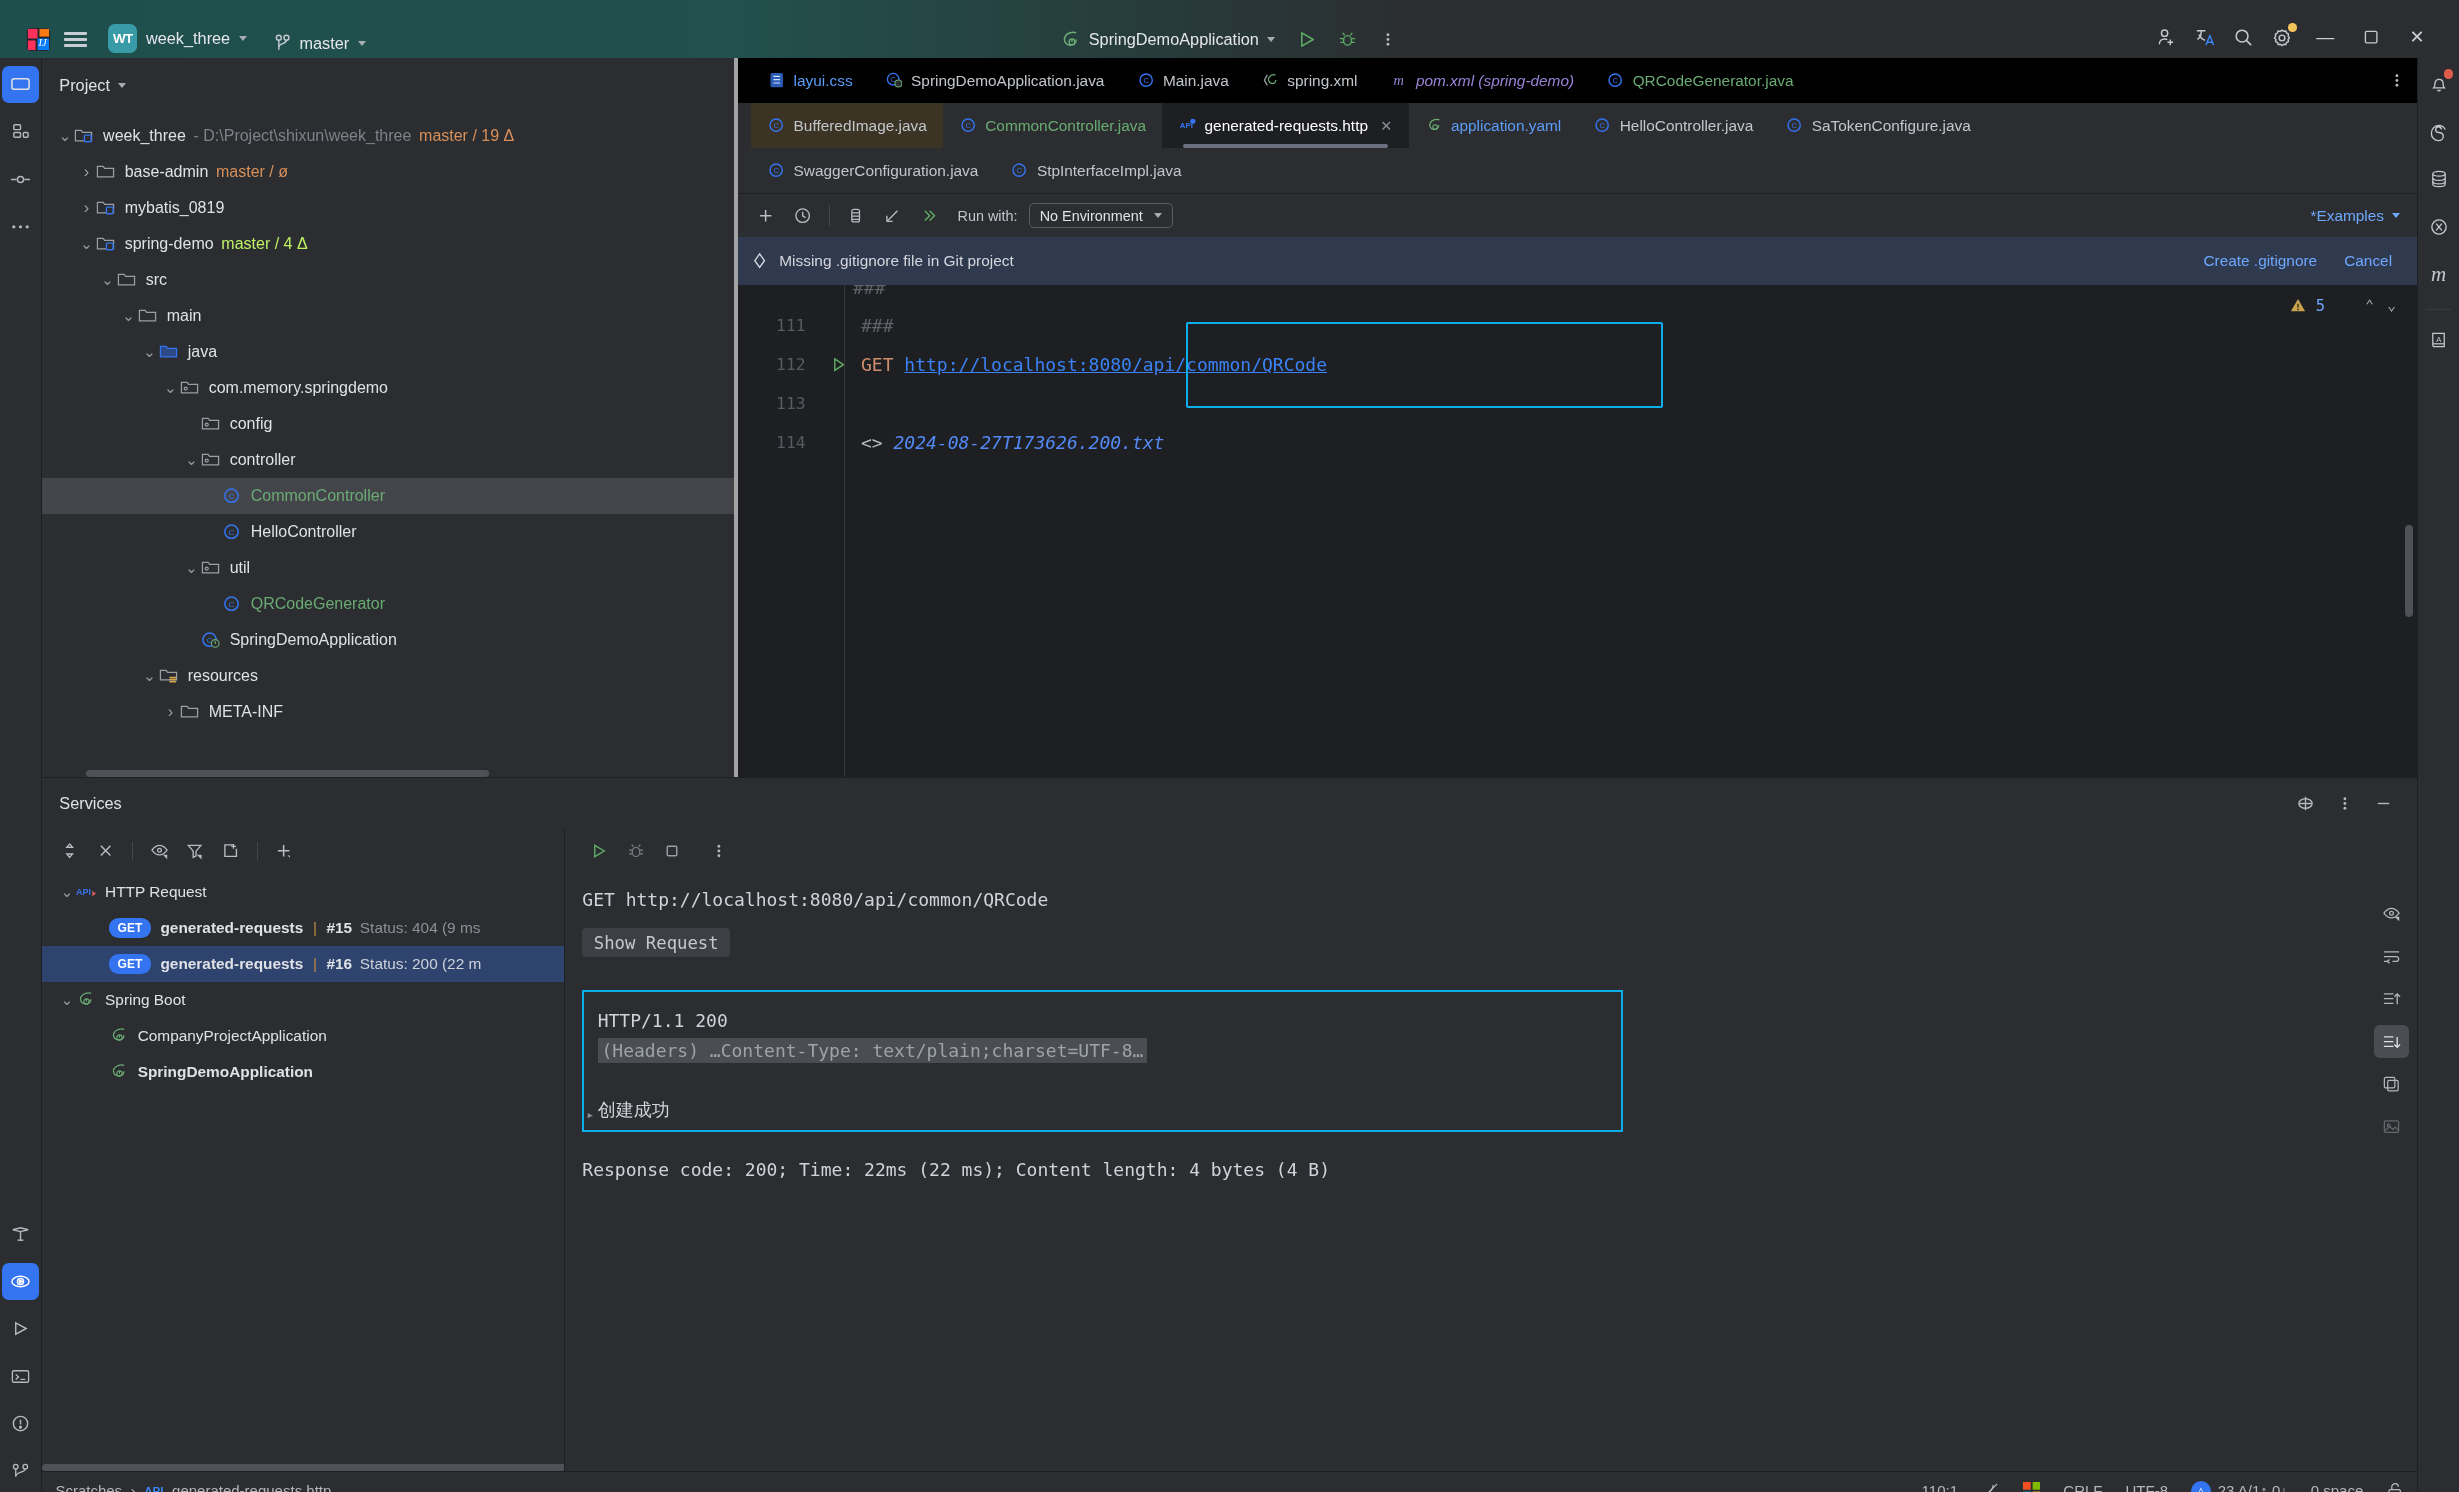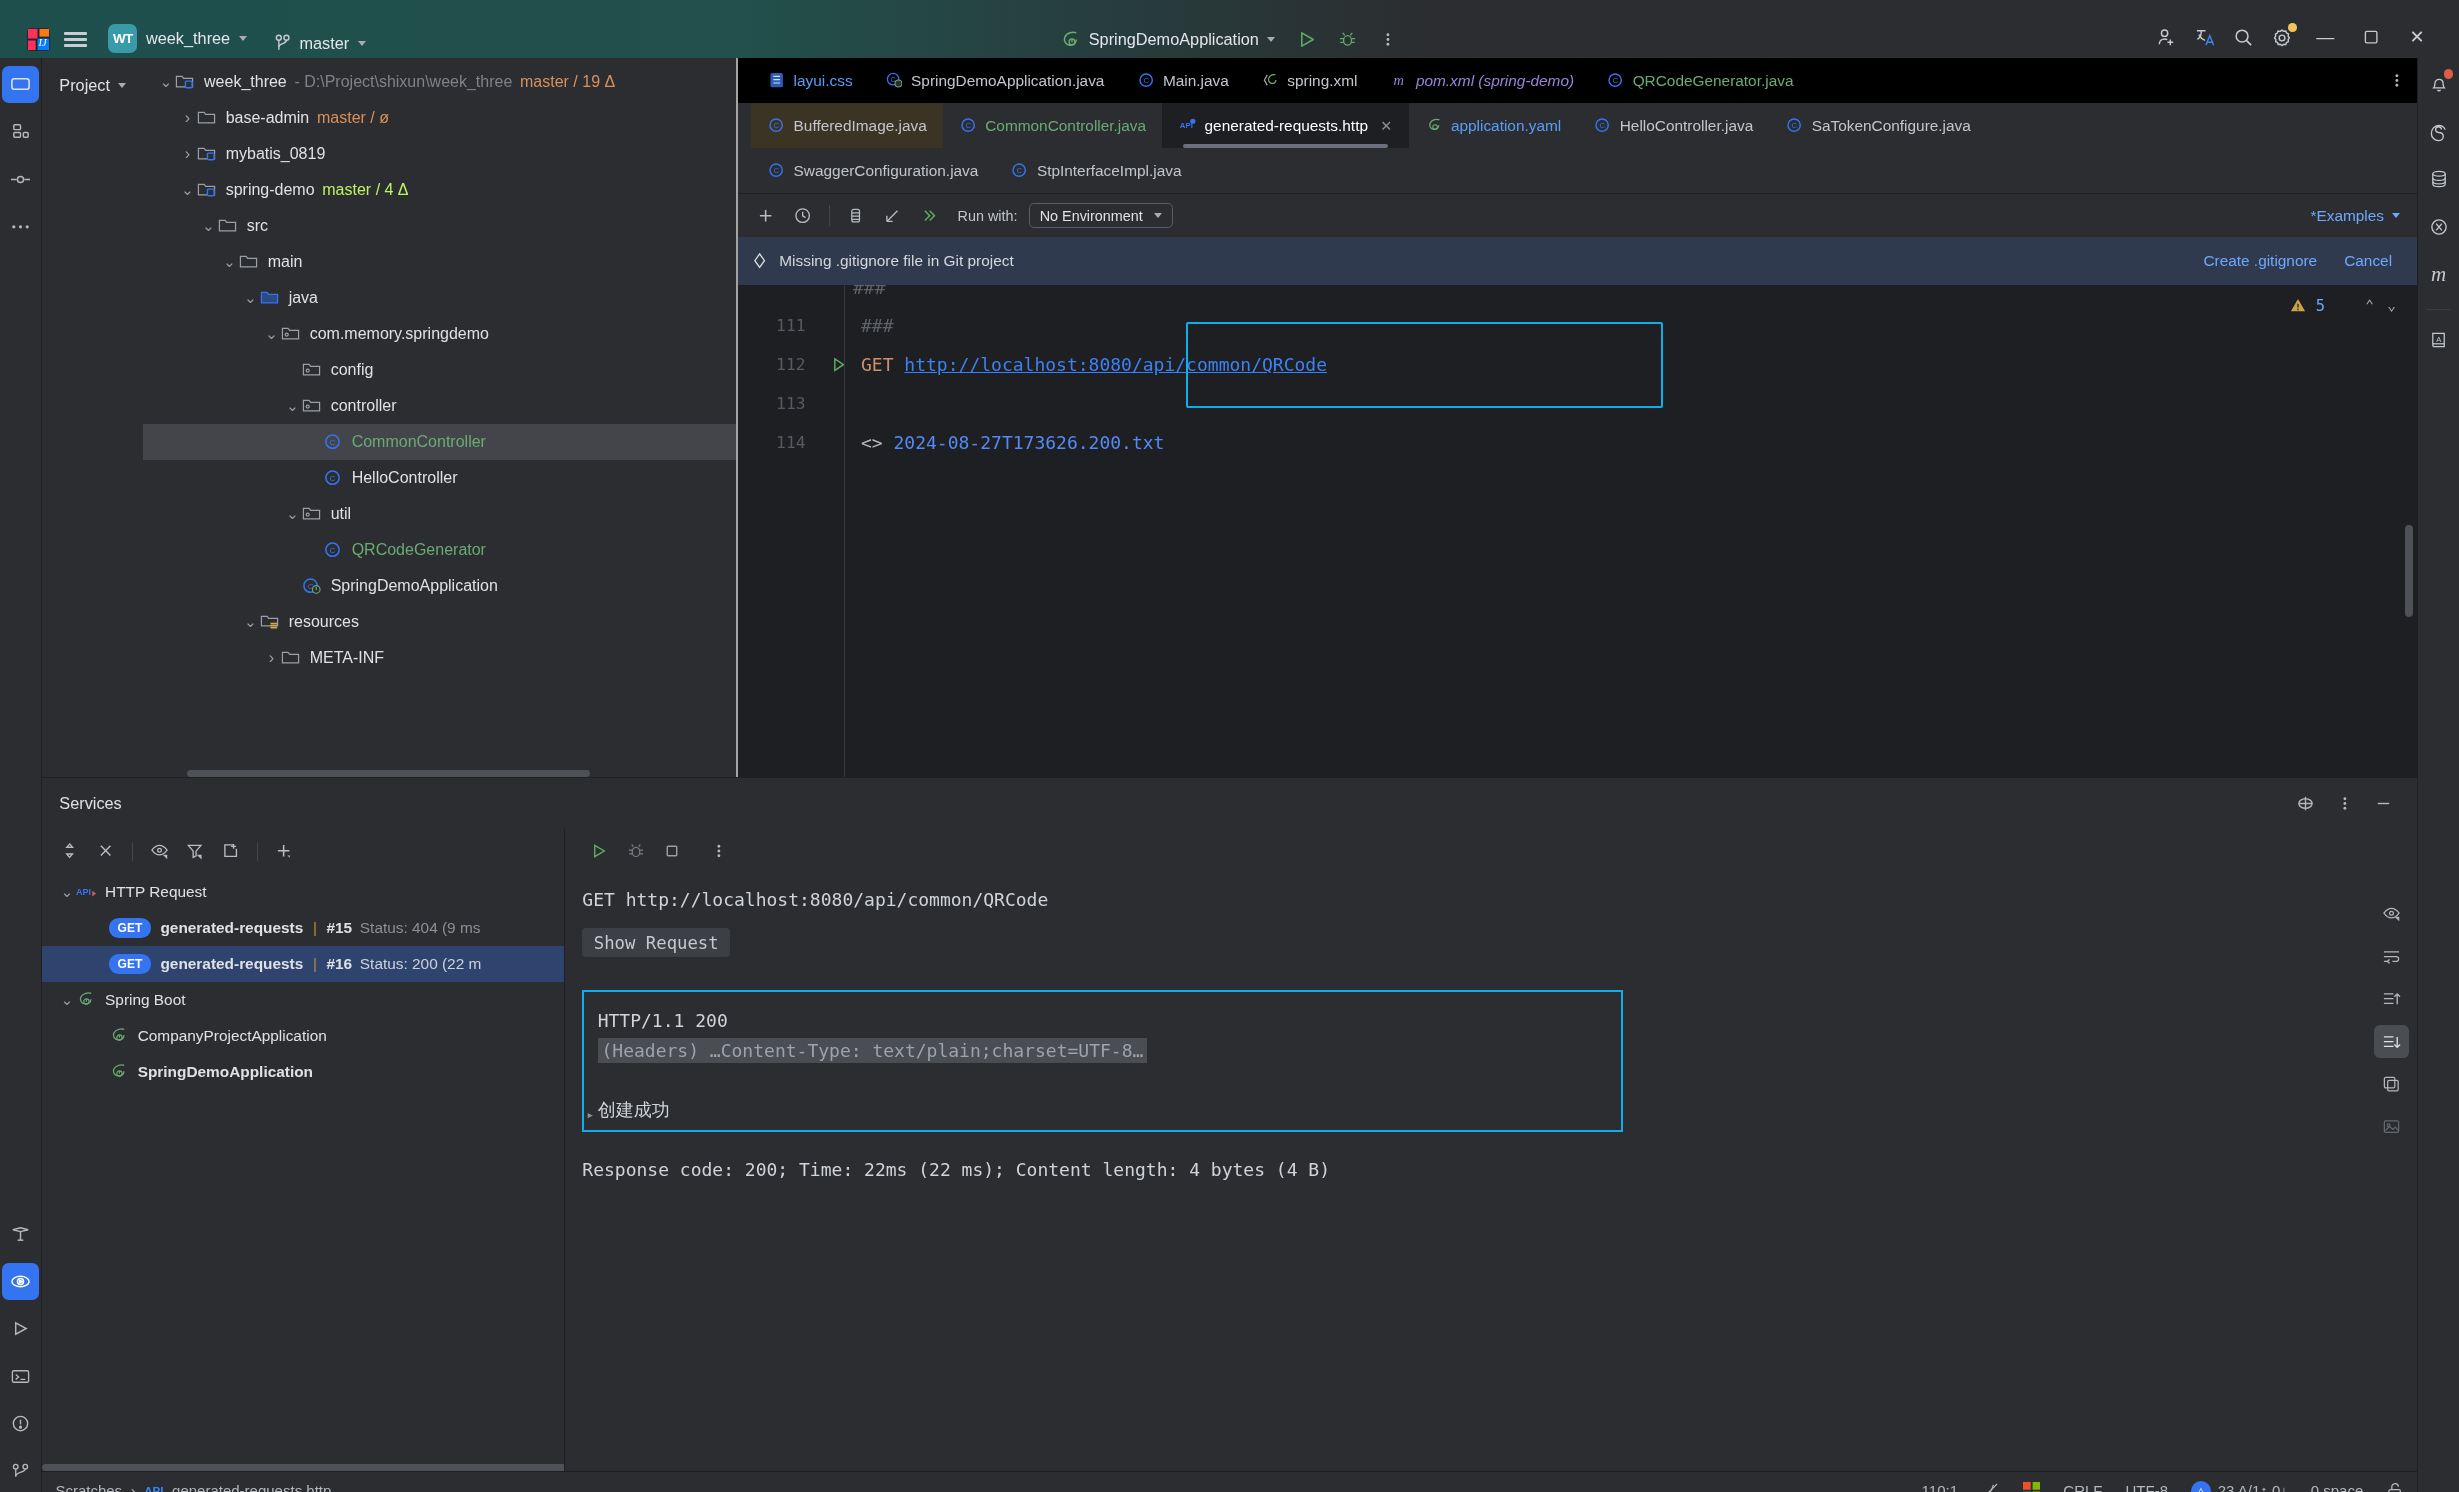--- a/index.html
+++ b/index.html
@@ -39,21 +39,21 @@
   #rightrail { border-left:1px solid #1e1f22; }
   .rail-btn { width:37px;height:37px;margin-bottom:10.6px;display:flex;align-items:center;justify-content:center;border-radius:6.7px;cursor:pointer;color:#b4b8bd;}
   .rail-btn.active{background:#3574f0;color:#fff;}
   .rail-sep{width:25px;height:1px;background:#393b40;margin:5.8px 0 11.5px;}
   .rail-spacer{flex:1;}
 
   #center { flex:1; display:flex; flex-direction:column; min-width:0; }
   #topzone { display:flex; height:799px; }
 
   
-  #project { width:696px; background:#2b2d30; display:flex; flex-direction:row; flex:none; border-right:2px solid #a3a3a3;}
+  #project { width:696px; background:#2b2d30; display:flex; flex-direction:column; flex:none; border-right:4px solid #a3a3a3;}
   #project-header { height:54px; display:flex; align-items:center; padding:0 17.3px; gap:7.7px;}
   #project-header .t { font-size:16.3px; color:#dfe1e5;}
   #tree { flex:1; overflow:hidden; position:relative; font-size:16px; padding-top:5.8px;}
   .row { display:flex; align-items:center; height:36px; white-space:nowrap; cursor:pointer; padding-right:9.6px;}
   .row.sel { background:#43454a; }
   .arrow { width:19px; text-align:center; color:#9aa0a6; font-size:10.6px; flex:none;}
   .ficon { width:21px; height:17.3px; margin-right:7.7px; flex:none; position:relative;}
   .tname { color:#dfe1e5; }
   .tname.green { color:#6aab73; }
   .tdim { color:#7f8289; margin-left:7.7px; }
@@ -91,21 +91,21 @@
   
   #code { flex:1; background:#1e1f22; position:relative; overflow:hidden; font-family:"DejaVu Sans Mono", monospace; font-size:18px;}
   .cline { display:flex; height:39px; align-items:center; }
   .gutter { width:79px; text-align:right; padding-right:11.5px; color:#575a60; font-size:16.3px; flex:none;}
   .gtr { width:44px; display:flex; align-items:center; justify-content:center; flex:none; color:#5c9c5c; font-size:16.3px;}
   .ctext { white-space:pre; }
   .c-comment{color:#5f6369;}
   .c-kw{color:#cf8e6d;}
   .c-url{color:#3b82f6; text-decoration:underline;}
   .c-sep{color:#b5b8bd;}
-  .c-file{color:#548af7; }
+  .c-file{color:#548af7; font-style:italic;}
   .hl-box { position:absolute; border:2.9px solid #0daeec; border-radius:1.9px; pointer-events:none;}
   #warnbadge { position:absolute; right:92px; top:11.5px; display:flex; align-items:center; gap:8.6px; font-size:15.4px;}
   #warnbadge .cnt{color:#6ea8fe;}
   #codearrows{position:absolute; right:21px; top:11.5px; display:flex; gap:13.4px; color:#a8adb4; font-size:14.4px;}
   #editor-vscroll{position:absolute; right:3.8px; top:240px; width:8.6px; height:92px; background:#4e5157; border-radius:4.8px;}
 
   
   #services { flex:none; height:694px; background:#2b2d30; display:flex; flex-direction:column; border-top:1px solid #1e1f22;}
   #svc-header { height:50px; display:flex; align-items:center; padding:0 17.3px; }
   #svc-header .t{ font-size:16.3px; color:#dfe1e5;}

